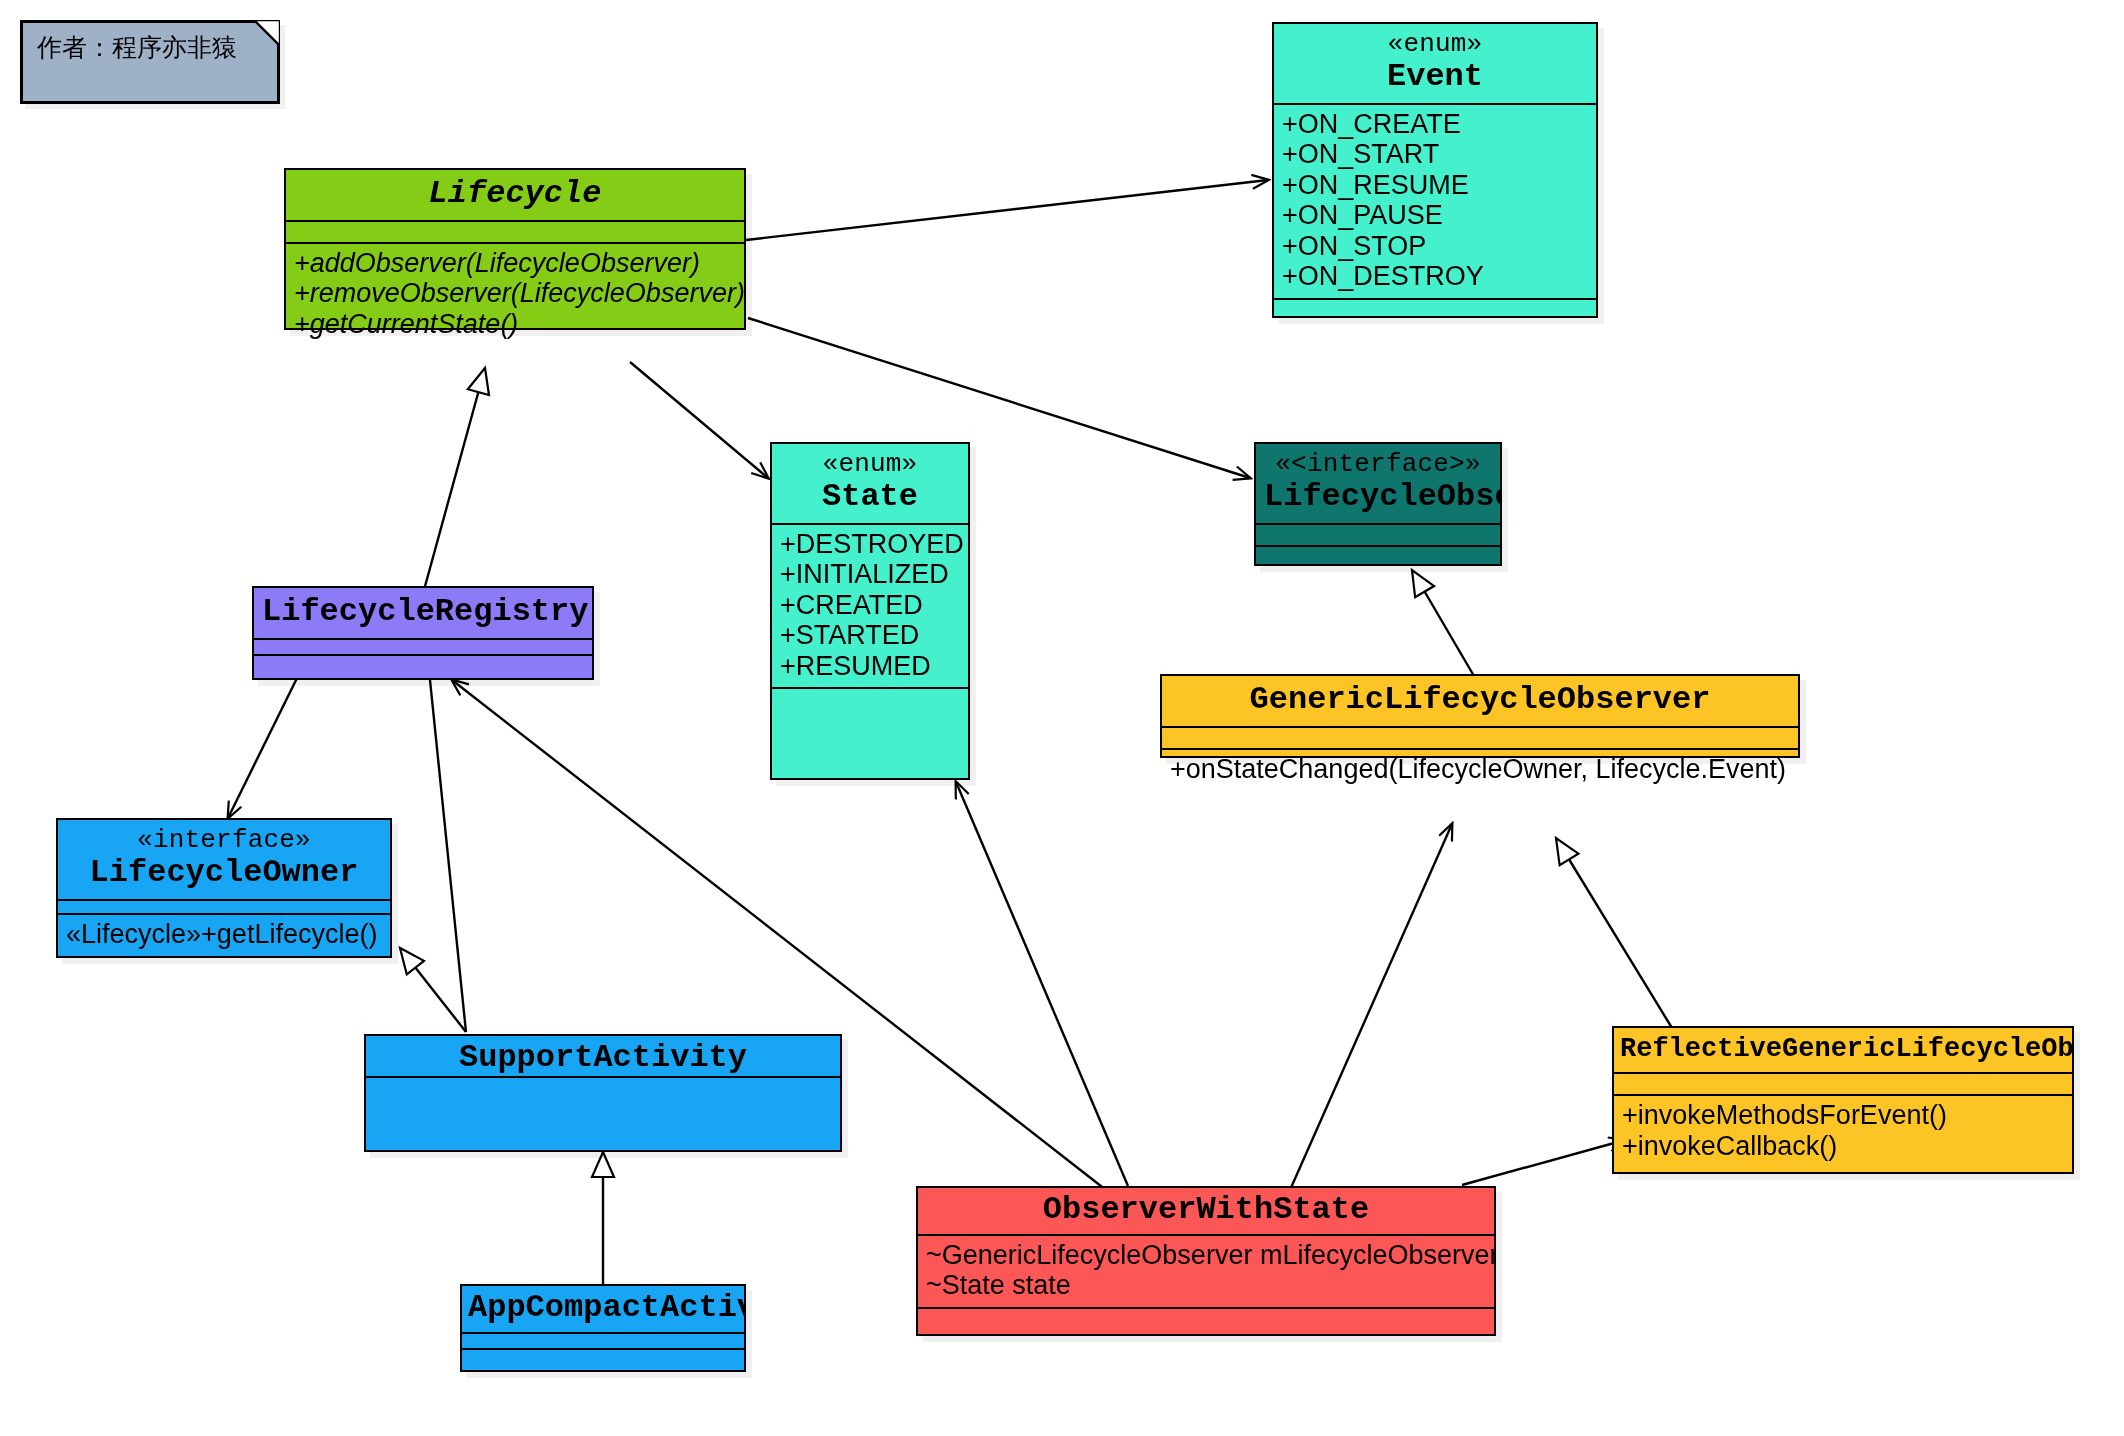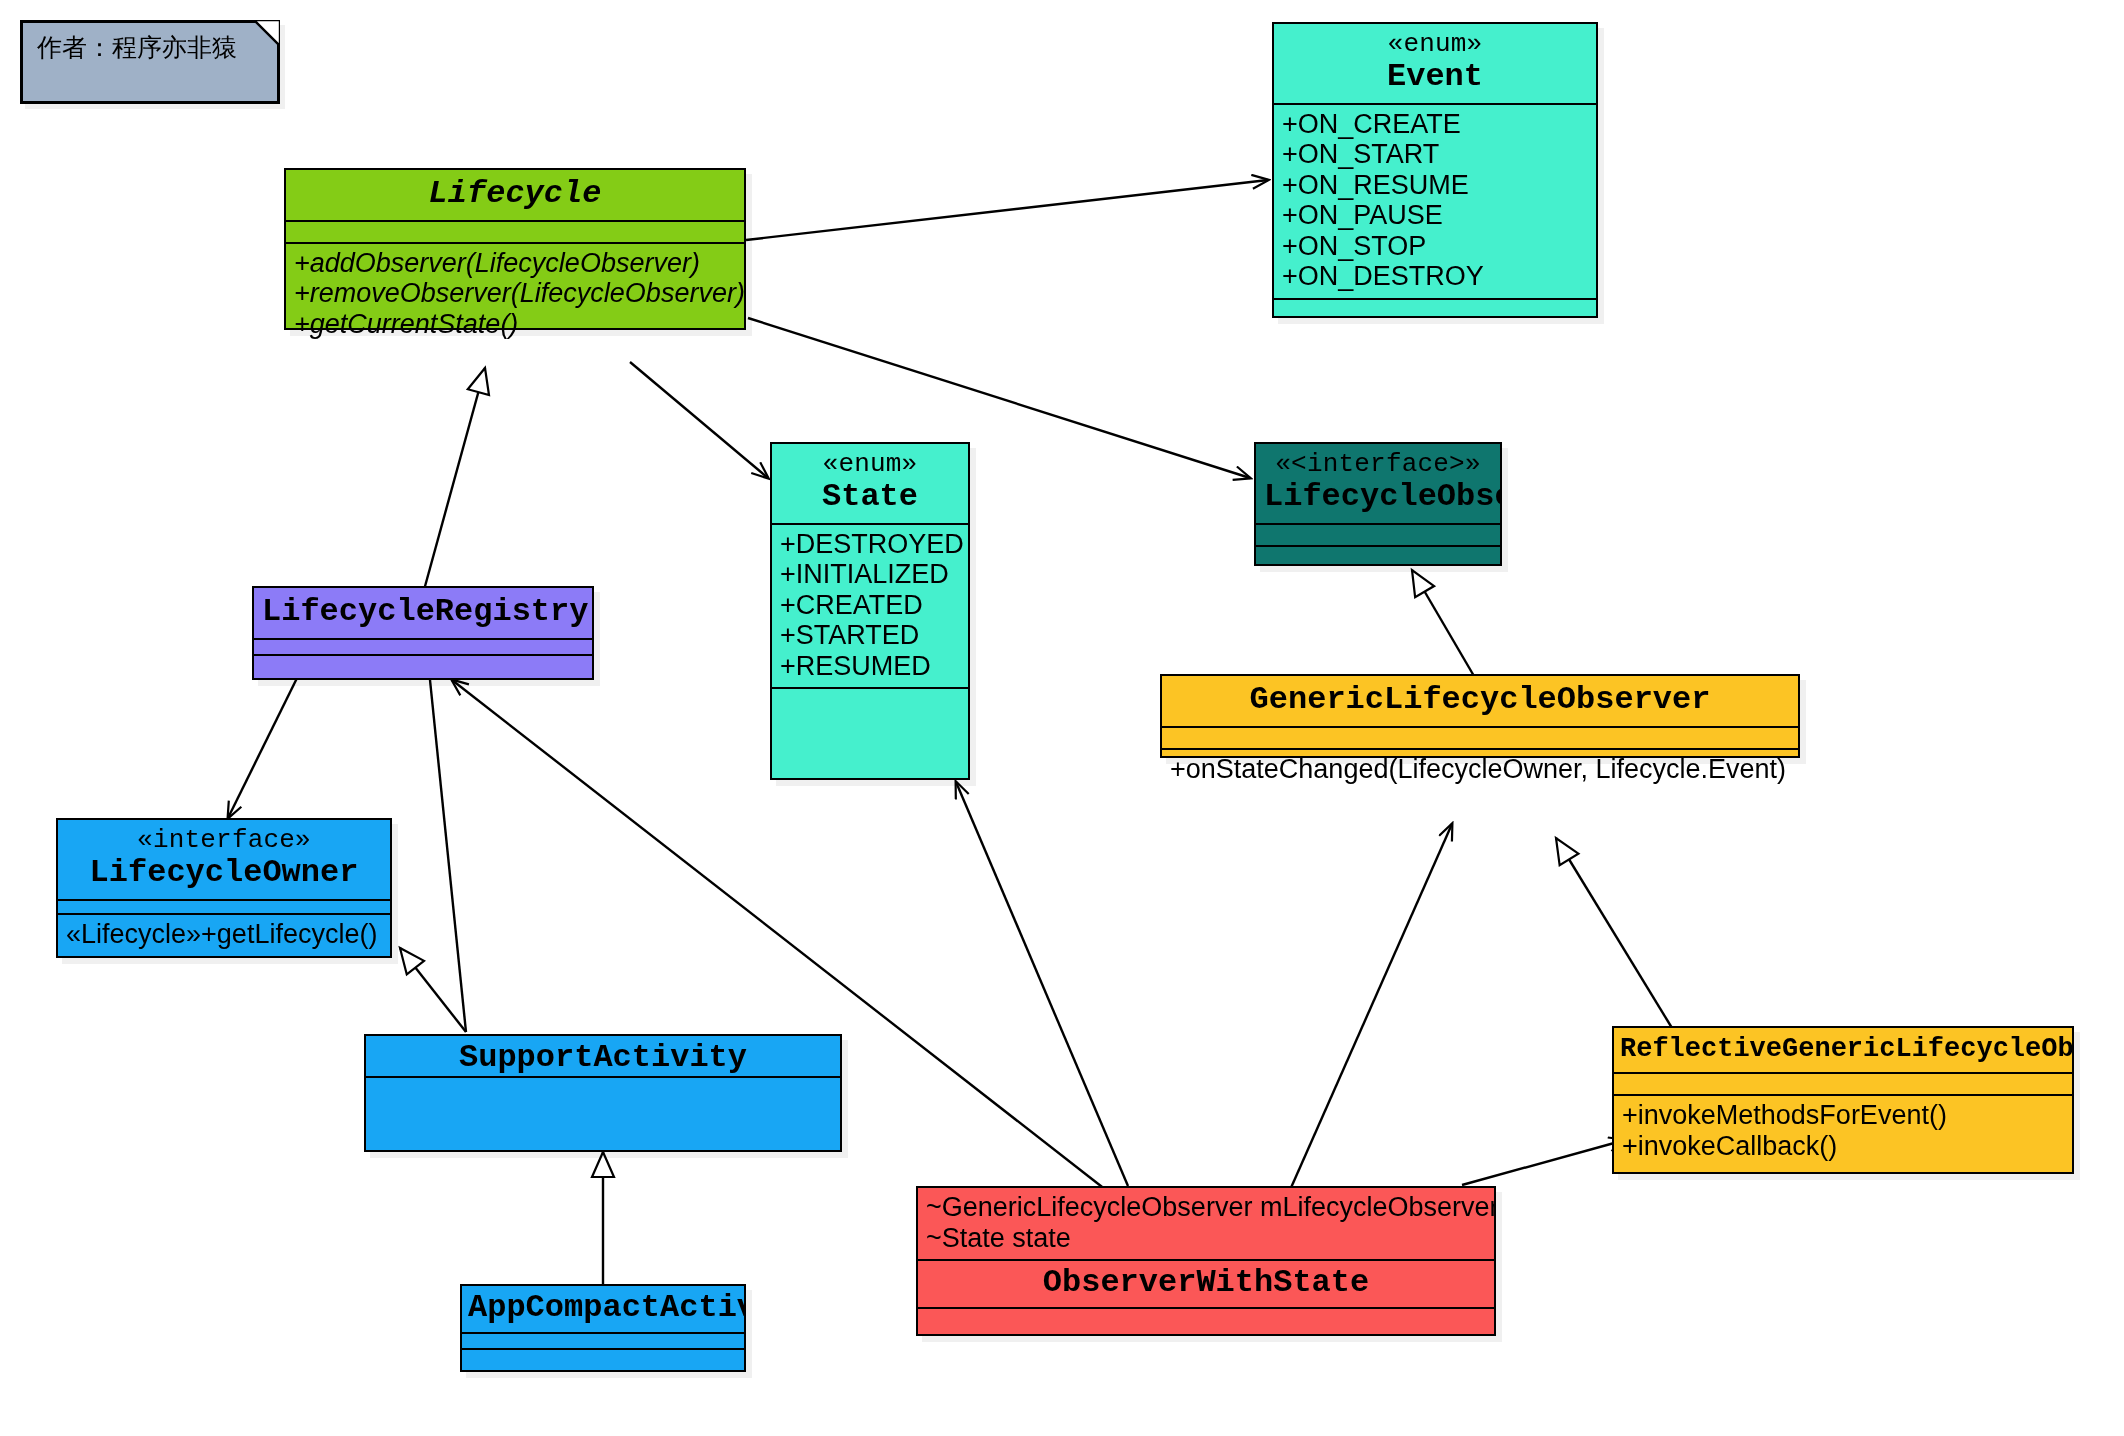--- a/index.html
+++ b/index.html
@@ -243,21 +243,21 @@
 
 <div class="uml-box" style="left:460px; top:1284px; width:286px; height:88px; background:#18a6f4;">
   <div class="compartment c-head" style="padding:4px 6px 6px 6px;">
     <span class="cls-name">AppCompactActivity</span>
   </div>
   <div class="compartment c-body c-empty" style="min-height:16px;"></div>
   <div class="compartment c-body c-empty" style="min-height:16px;"></div>
 </div>
 
 <div class="uml-box" style="left:916px; top:1186px; width:580px; height:150px; background:#fb5757;">
+  <div class="compartment c-head" style="padding:4px 8px 6px 8px;">
+    <span class="cls-name">ObserverWithState</span>
+  </div>
   <div class="compartment c-body">
     <div class="row">~GenericLifecycleObserver mLifecycleObserver</div>
     <div class="row">~State state</div>
   </div>
-  <div class="compartment c-head" style="padding:4px 8px 6px 8px;">
-    <span class="cls-name">ObserverWithState</span>
-  </div>
   <div class="compartment c-body c-empty" style="min-height:16px;"></div>
 </div>
 
 </body></html>

